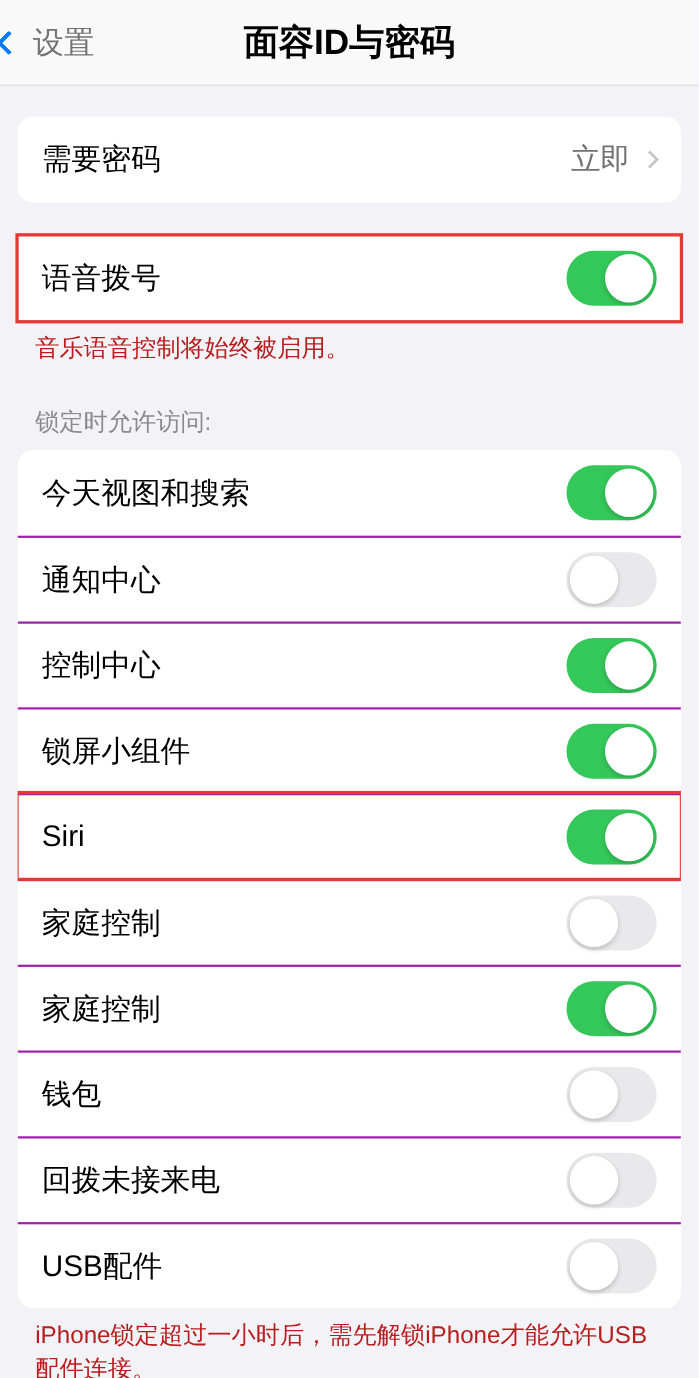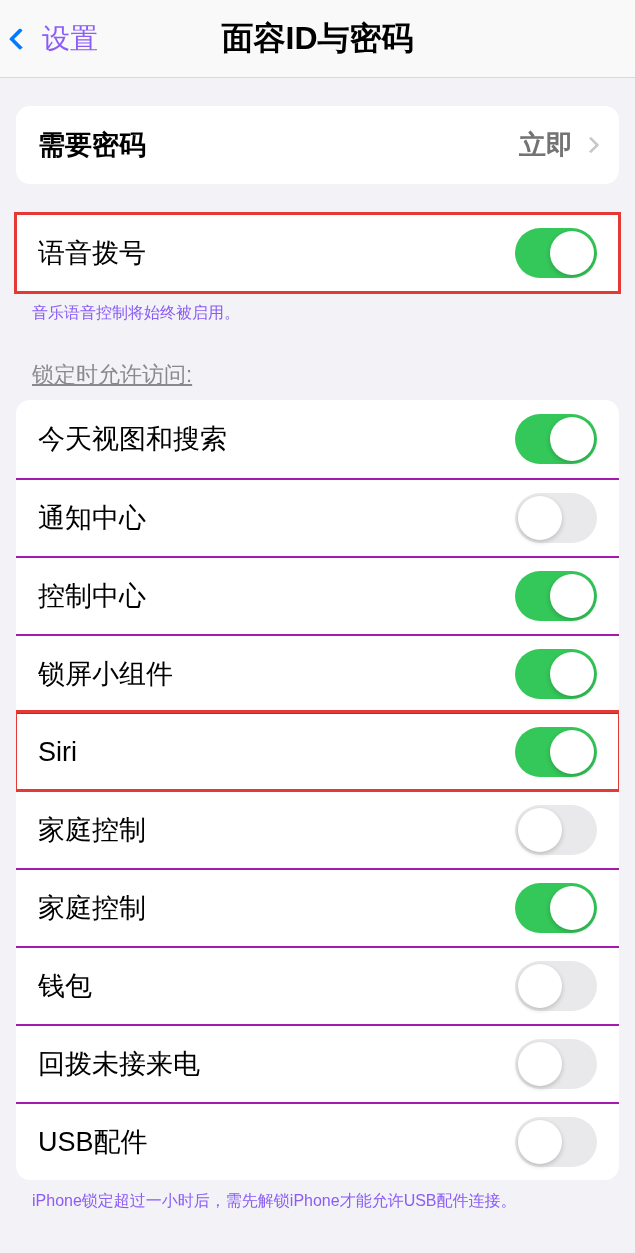--- a/index.html
+++ b/index.html
@@ -14,22 +14,21 @@
       height: 78px;
       background: #F9F9F9;
       display: flex;
       align-items: center;
       position: relative;
       border-bottom: 1px solid #D9D9DB;
     }
     .nav-back {
       display: flex;
       align-items: center;
-      padding-left: 12px;
-      color: #8b5cf6;
+      color: #737373;
       font-size: 28px;
       cursor: pointer;
     }
     .nav-back-chevron {
       display: inline-block;
       width: 16px;
       height: 16px;
       border-left: 4px solid #007AFF;
       border-bottom: 4px solid #007AFF;
       transform: rotate(45deg);
@@ -48,21 +47,20 @@
       padding: 0;
     }
     .group {
       margin: 30px 16px 0 16px;
       background: #FFFFFF;
       border-radius: 14px;
       overflow: hidden;
     }
     .group.first {
       margin-top: 28px;
-      font-weight: bold;
     }
     .group.highlighted {
       outline: 3px solid #E53935;
       outline-offset: -1px;
       border-radius: 0;
     }
     .row {
       display: flex;
       align-items: center;
       padding: 0 22px;
@@ -120,30 +118,29 @@
       top: 3px;
       box-shadow: 0 2px 5px rgba(0,0,0,0.2);
     }
     .toggle.on .toggle-knob {
       right: 3px;
     }
     .toggle.off .toggle-knob {
       left: 3px;
     }
     .footer-text {
-      font-size: 16px;
-      color: #8b5cf6;
+      font-size: 22px;
+      color: #b91c1c;
       padding: 10px 32px 0 32px;
       line-height: 1.4;
     }
     .section-header {
       font-size: 22px;
       color: #8A8A8E;
       padding: 36px 32px 10px 32px;
-      text-decoration: underline;
     }
   </style>
 </head>
 <body>
 
 <div class="nav-bar">
   <div class="nav-back">
     <span class="nav-back-chevron"></span>
     <span>设置</span>
   </div>

